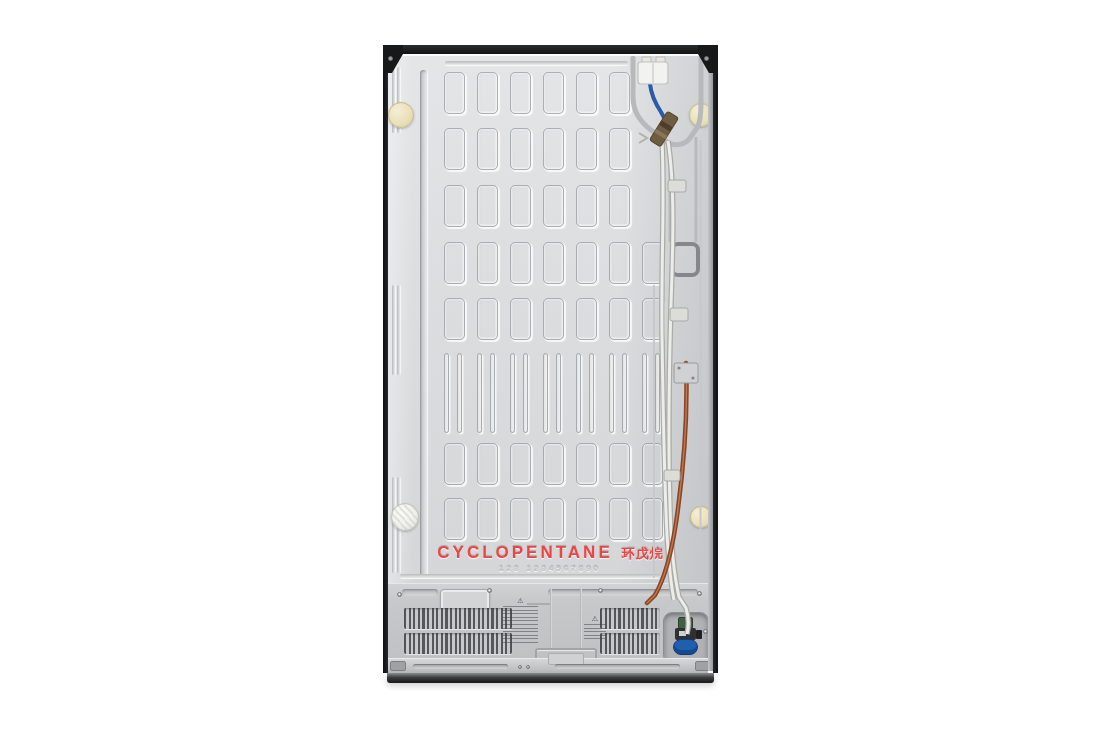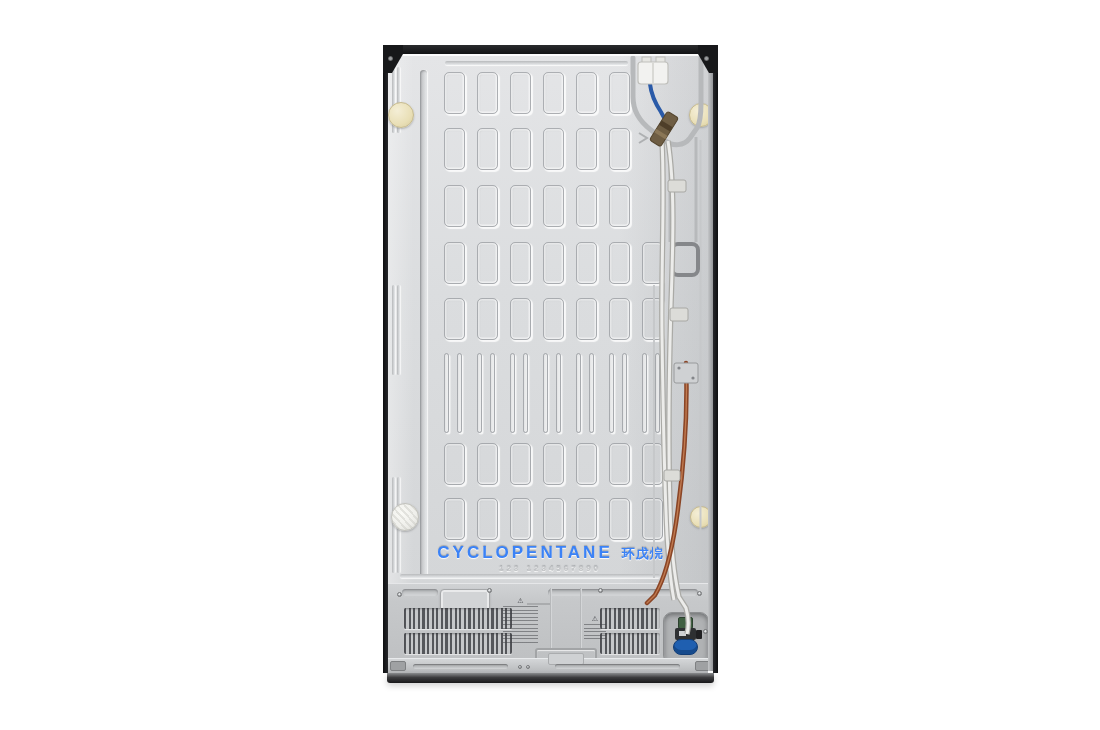--- a/index.html
+++ b/index.html
@@ -52,21 +52,21 @@
   .cap.cream { background:radial-gradient(circle at 35% 32%, #f4eed6, var(--cap-cream,#e9dfb6) 62%, #d6ca9c);
       border:1px solid #c6ba8e; box-shadow:0 1px 2px rgba(110,112,116,.45); }
   .cap.white { background:
       repeating-linear-gradient(48deg, rgba(196,196,190,.4) 0 2px, rgba(255,255,255,0) 2px 5px),
       radial-gradient(circle at 38% 35%, #fafaf6, var(--cap-white,#eeeeea) 60%, #d9d9d3);
       border:1px solid #c2c2bc; box-shadow:0 1px 2px rgba(110,112,116,.45); }
 
   
   .emboss-text-row { left:60px; top:498px; width:215px; height:22px; display:flex; gap:9px;
       justify-content:center; align-items:baseline; z-index:3; }
-  .emboss-text { position:static; color:#3b82f6; font-weight:bold; letter-spacing:3px; font-size:17px;
+  .emboss-text { position:static; color:#ef4444; font-weight:bold; letter-spacing:3px; font-size:17px;
       text-shadow:0 1px 1px rgba(255,255,255,.95), 0 -1px 1px rgba(105,108,112,.45); white-space:nowrap; }
   .emboss-text.cjk { font-size:13px; letter-spacing:1px; }
   .emboss-digits { left:97px; top:519px; width:140px; text-align:center; color:#c3c5c7; font-weight:bold;
       font-size:8px; letter-spacing:3px; z-index:3;
       text-shadow:0 1px 1px rgba(255,255,255,.95), 0 -1px 1px rgba(105,108,112,.45); white-space:nowrap; }
 
   
   .panel-bottom { left:5px; top:538px; width:320px; height:90px;
       background:linear-gradient(180deg,#d0d2d4 0,#c6c8ca 20%,#bdbfc1 100%);
       border-top:1px solid #e6e7e9; z-index:1; }

